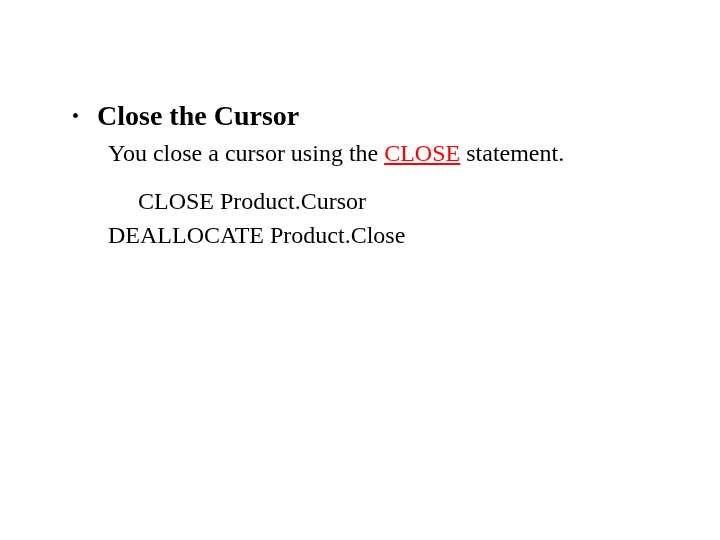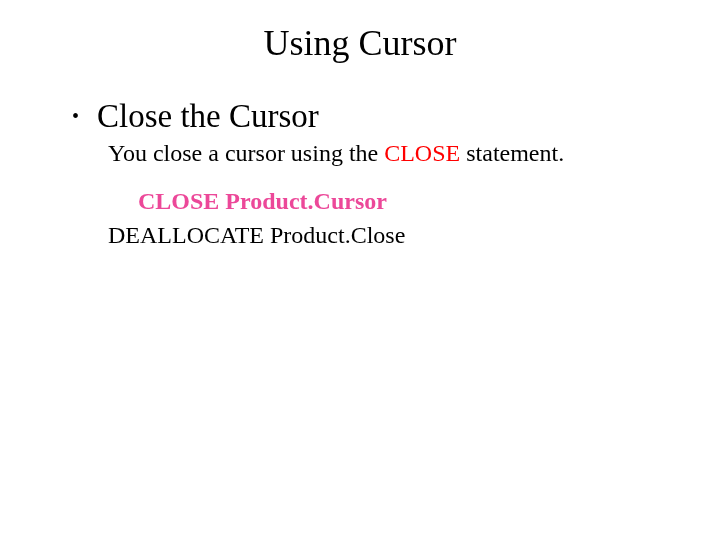--- a/index.html
+++ b/index.html
@@ -37,49 +37,49 @@
     align-items: flex-start;
     margin-bottom: 6px;
   }
   .bullet-dot {
     font-size: 20px;
     line-height: 32px;
     margin-right: 18px;
     color: #000000;
   }
   .bullet-text {
-    font-size: 33px;
+    font-size: 28px;
     line-height: 32px;
     color: #000000;
+    font-weight: bold;
   }
   .sub {
     margin-left: 36px;
     font-size: 24px;
     line-height: 30px;
     color: #000000;
   }
   .sub-indent {
     margin-left: 66px;
     font-size: 24px;
     line-height: 30px;
-    color: #ec4899;
+    color: #000000;
     margin-top: 18px;
     margin-bottom: 4px;
-    font-weight: bold;
   }
   .red {
     color: #ff0000;
+    text-decoration: underline;
   }
 </style>
 </head>
 <body>
 
 <div class="slide">
 
-  <div class="title">Using Cursor</div>
 
   <div class="body">
 
     <div class="bullet-row">
       <span class="bullet-dot">•</span>
       <span class="bullet-text">Close the Cursor</span>
     </div>
 
     <div class="sub">
       <span>You close a cursor using the </span><span class="red">CLOSE</span><span> statement.</span>

